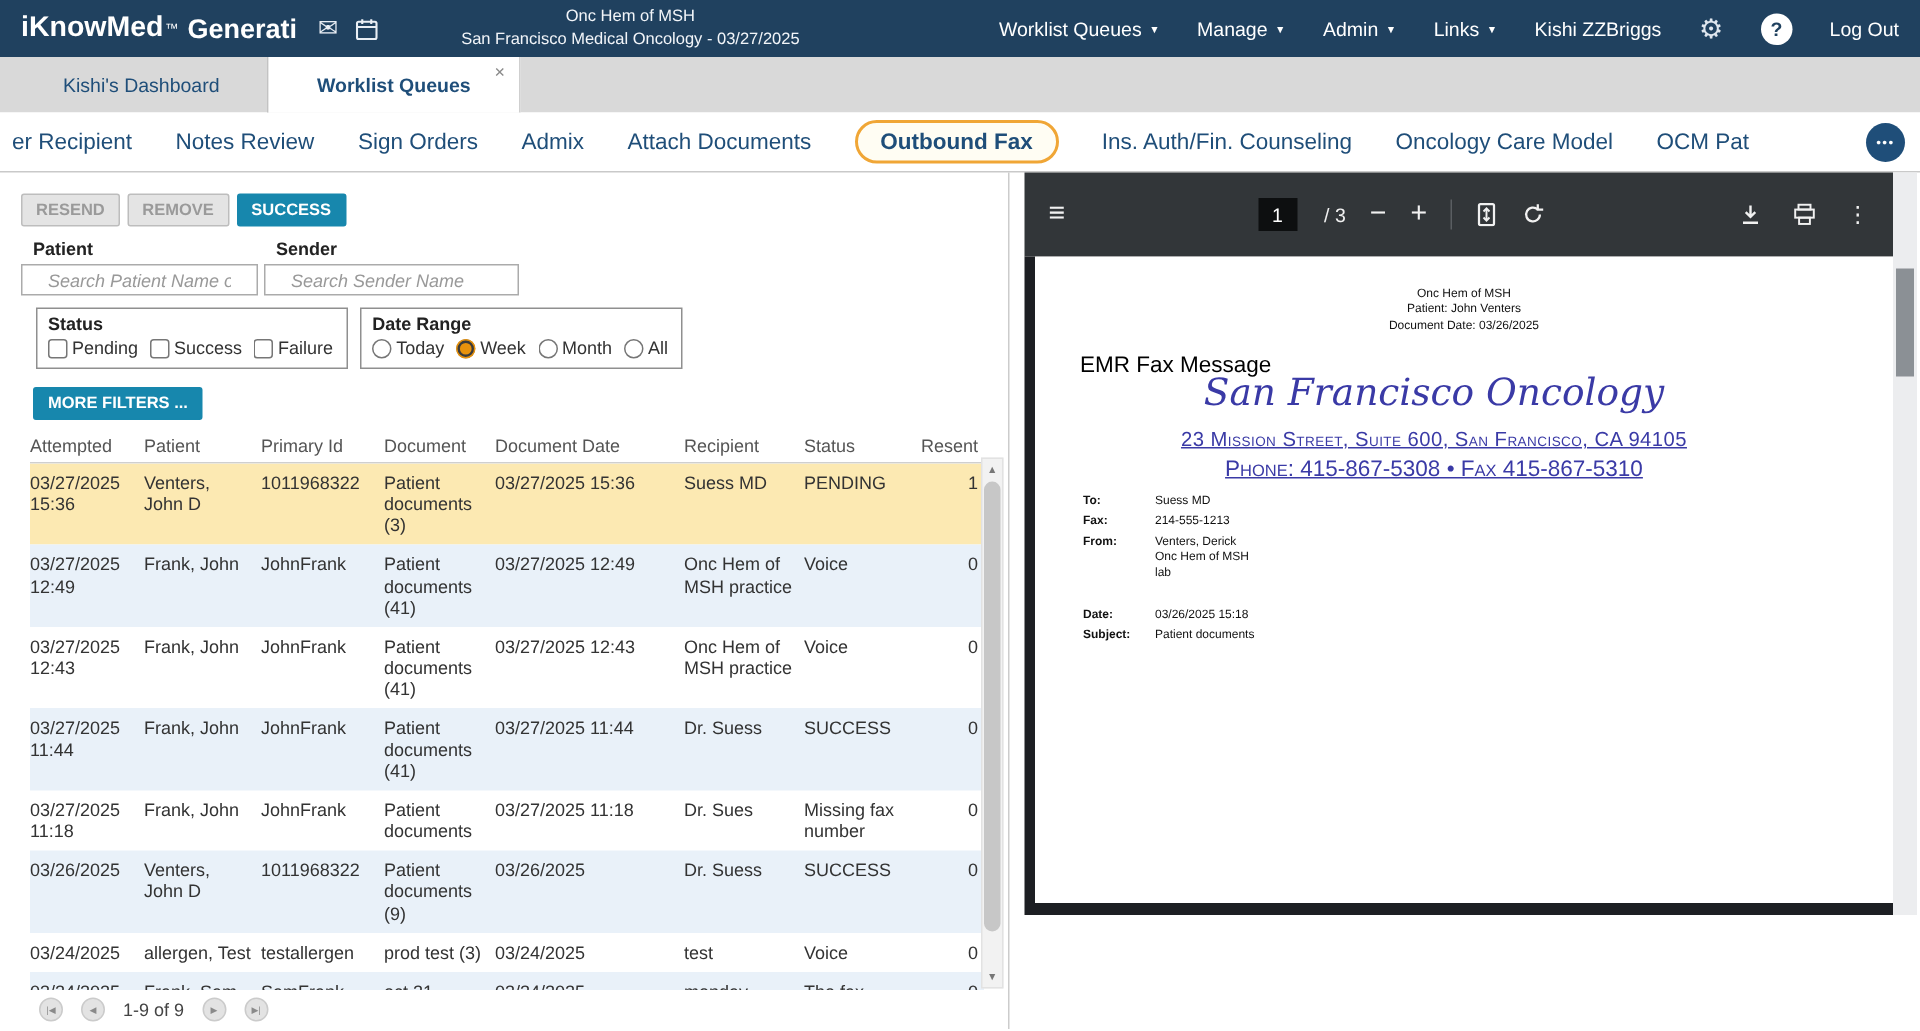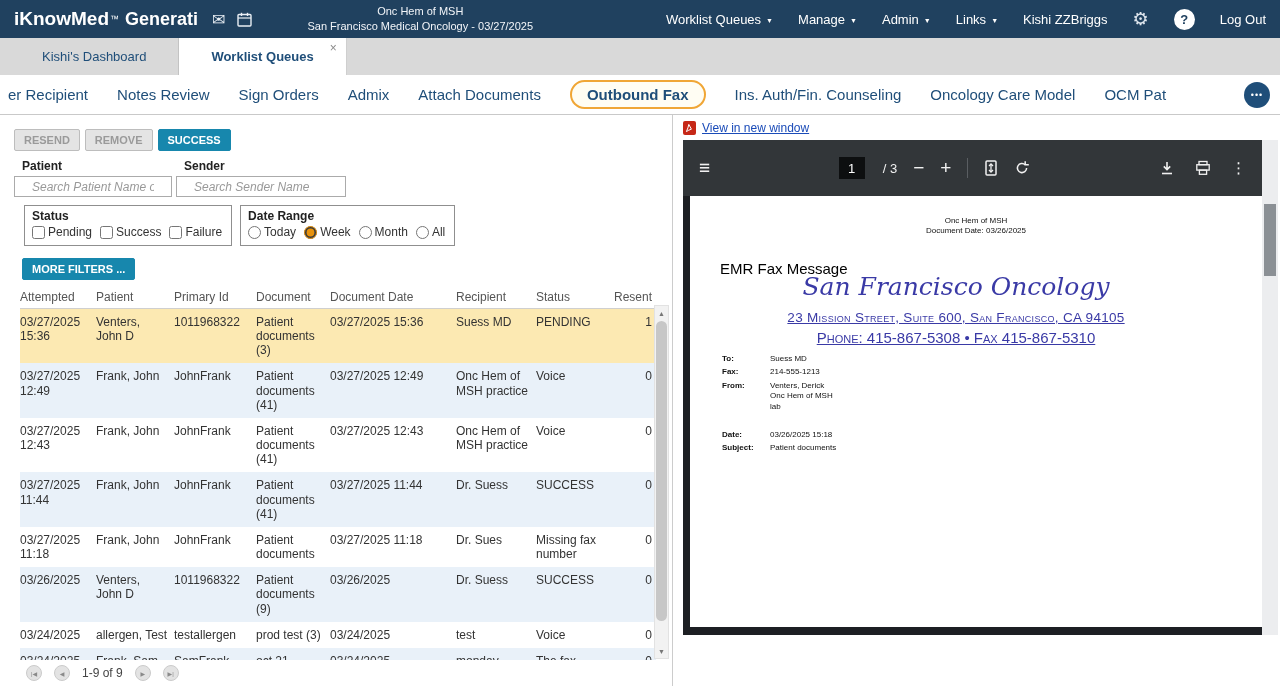--- a/index.html
+++ b/index.html
@@ -353,29 +353,20 @@
       <div class="pager">
         <span class="pgbtn">|◀</span>
         <span class="pgbtn">◀</span>
         <span class="pg-info">1-9 of 9</span>
         <span class="pgbtn">▶</span>
         <span class="pgbtn">▶|</span>
       </div>
     </section>
 
     <section class="right">
-      <div class="viewrow">
-        <span class="pdficon">
-          <svg width="13" height="14" viewBox="0 0 13 14">
-              <rect width="13" height="14" rx="2" fill="#c62717"></rect>
-              <path d="M3.4 10.6 C4.6 8.2 5.4 5.6 5.8 3.4 L8.4 8.2 C6.8 8.6 4.8 9.6 3.4 10.6 Z" fill="none" stroke="#fff" stroke-width="1"></path>
-            </svg>
-        </span>
-        <a class="viewlink">View in new window</a>
-      </div>
 
       <div class="pdf-embed">
         <div class="pdf-toolbar">
           <span class="tbico menu-glyph">≡</span>
           <div class="tb-center">
             <span class="pagebox">1</span>
             <span class="pagetotal">/  3</span>
             <span class="tbico zoomglyph">−</span>
             <span class="tbico zoomglyph">+</span>
             <span class="tb-sep"></span>
@@ -408,20 +399,21 @@
                 </svg>
             </span>
             <span class="tbico dots-glyph">⋮</span>
           </div>
         </div>
 
         <div class="pdf-viewport">
           <div class="pdf-page">
             <div class="doc-header">
               <div>Onc Hem of MSH</div>
+              <div>Patient: John Venters</div>
               <div>Document Date: 03/26/2025</div>
             </div>
             <div class="doc-title">EMR Fax Message</div>
             <div class="doc-script">San Francisco Oncology</div>
             <div class="doc-address">23 Mission Street, Suite 600, San Francisco, CA 94105</div>
             <div class="doc-phone">Phone: 415-867-5308  •  Fax 415-867-5310</div>
             <div class="doc-fields">
                 <div class="flabel">To:</div>
                 <div class="fvalue">
                   <div>Suess MD</div>

